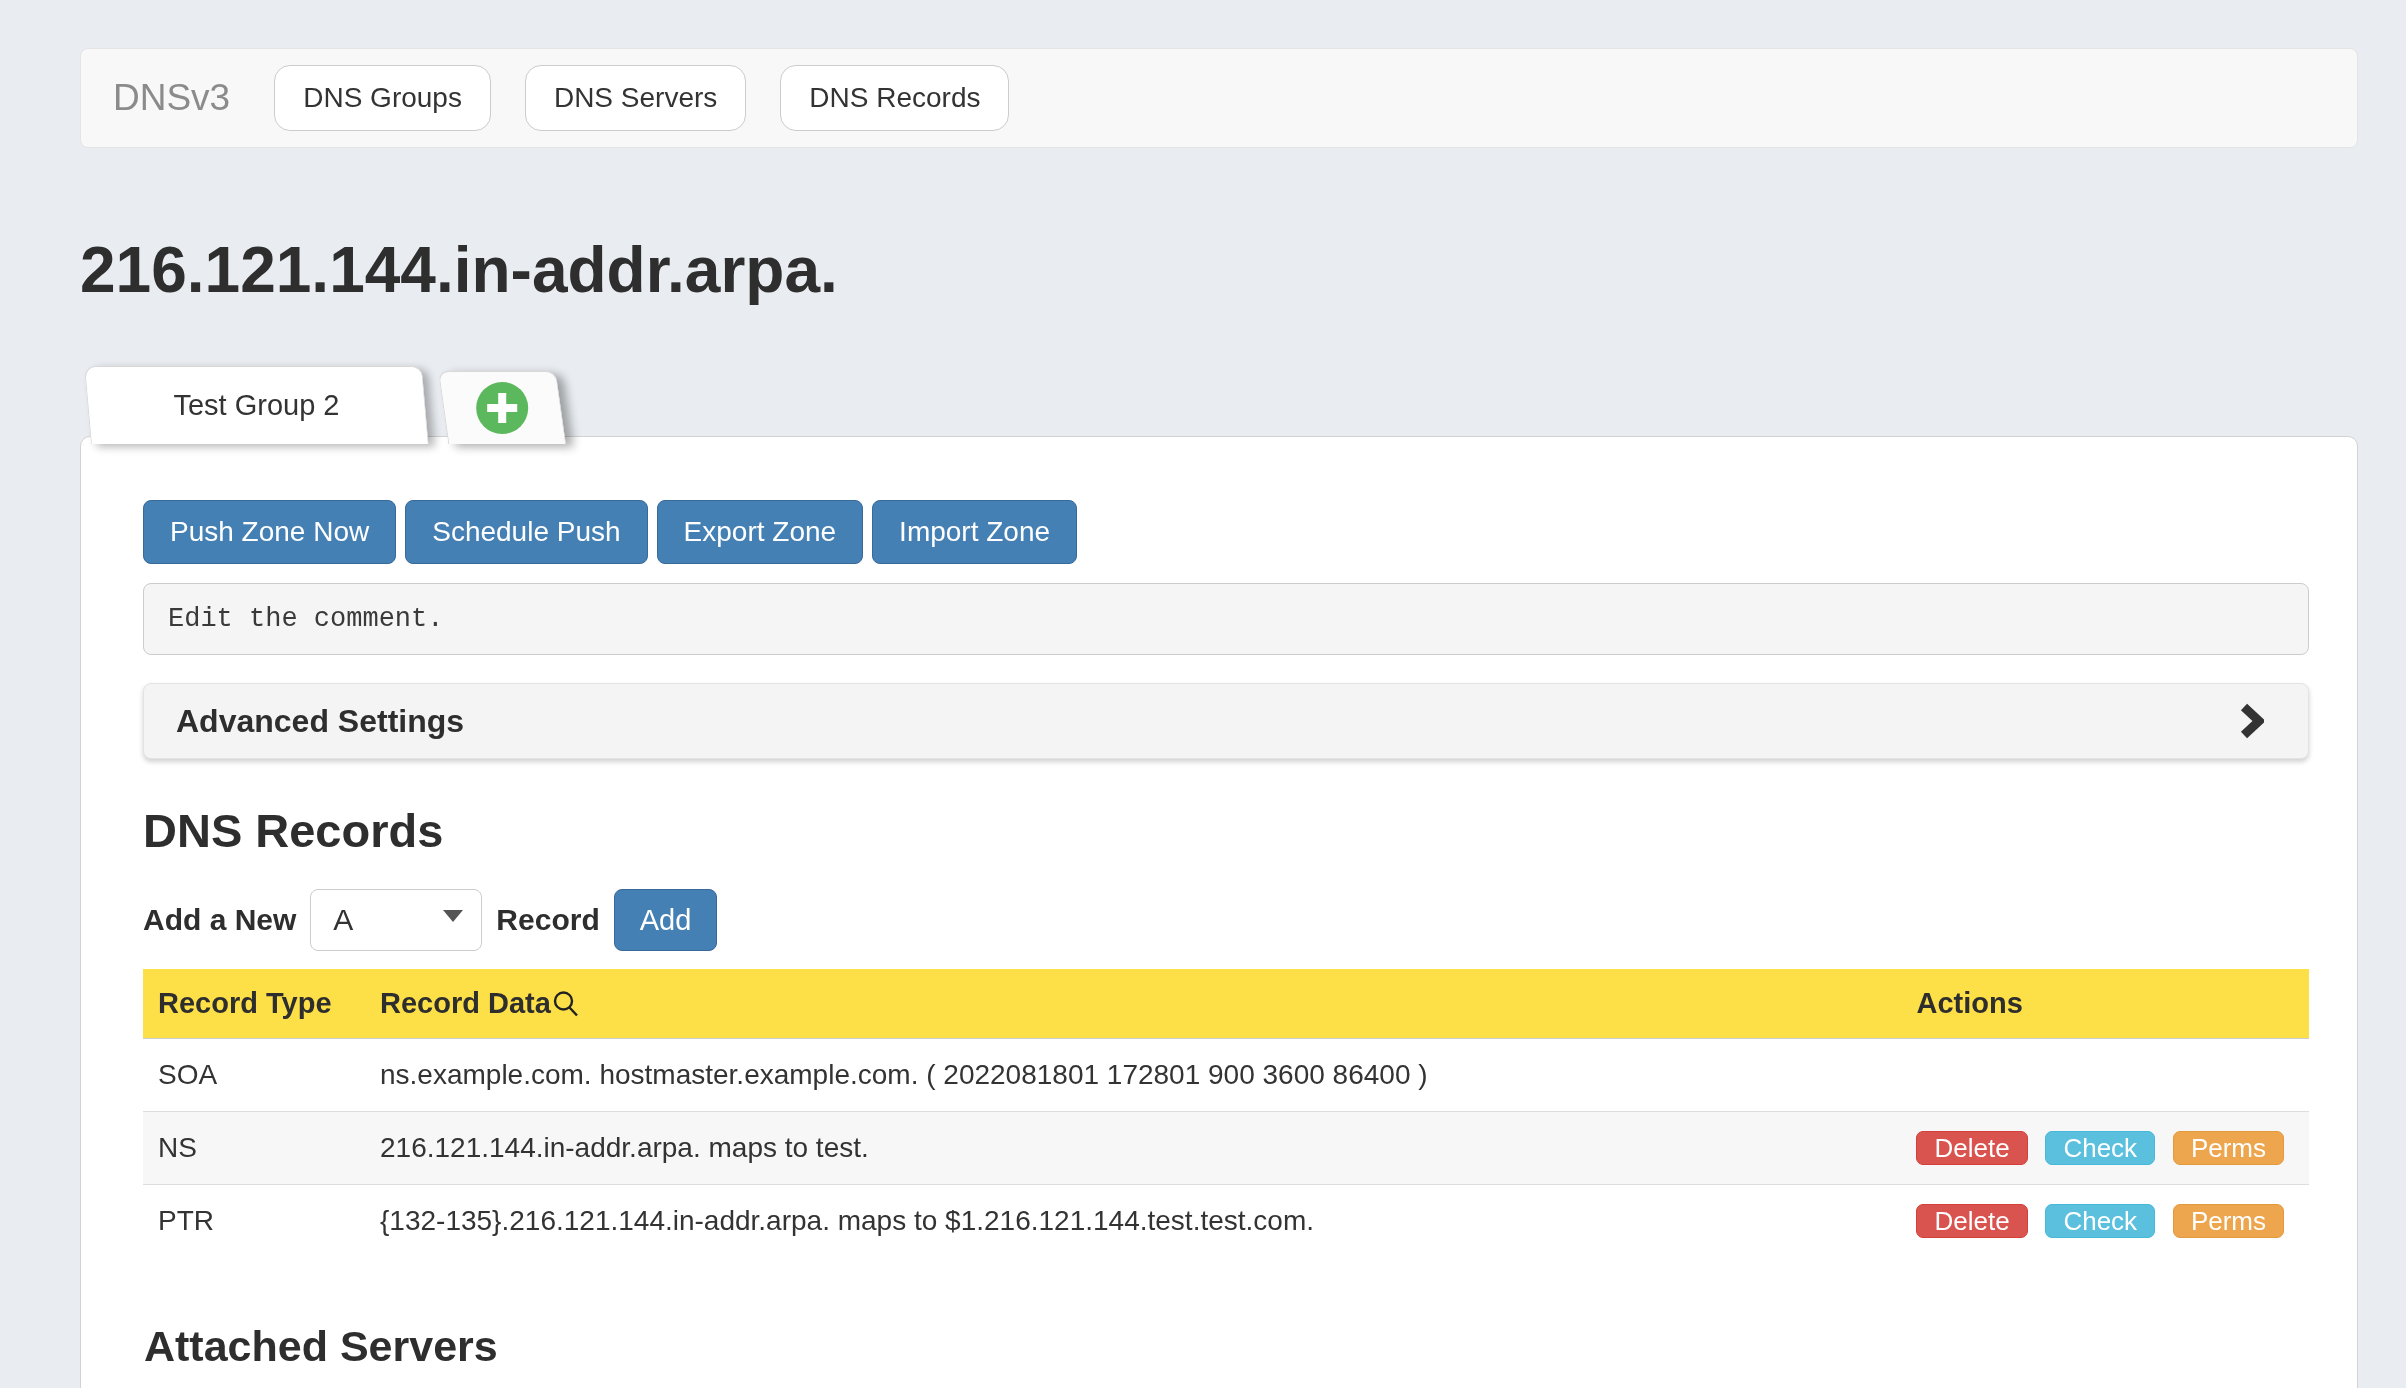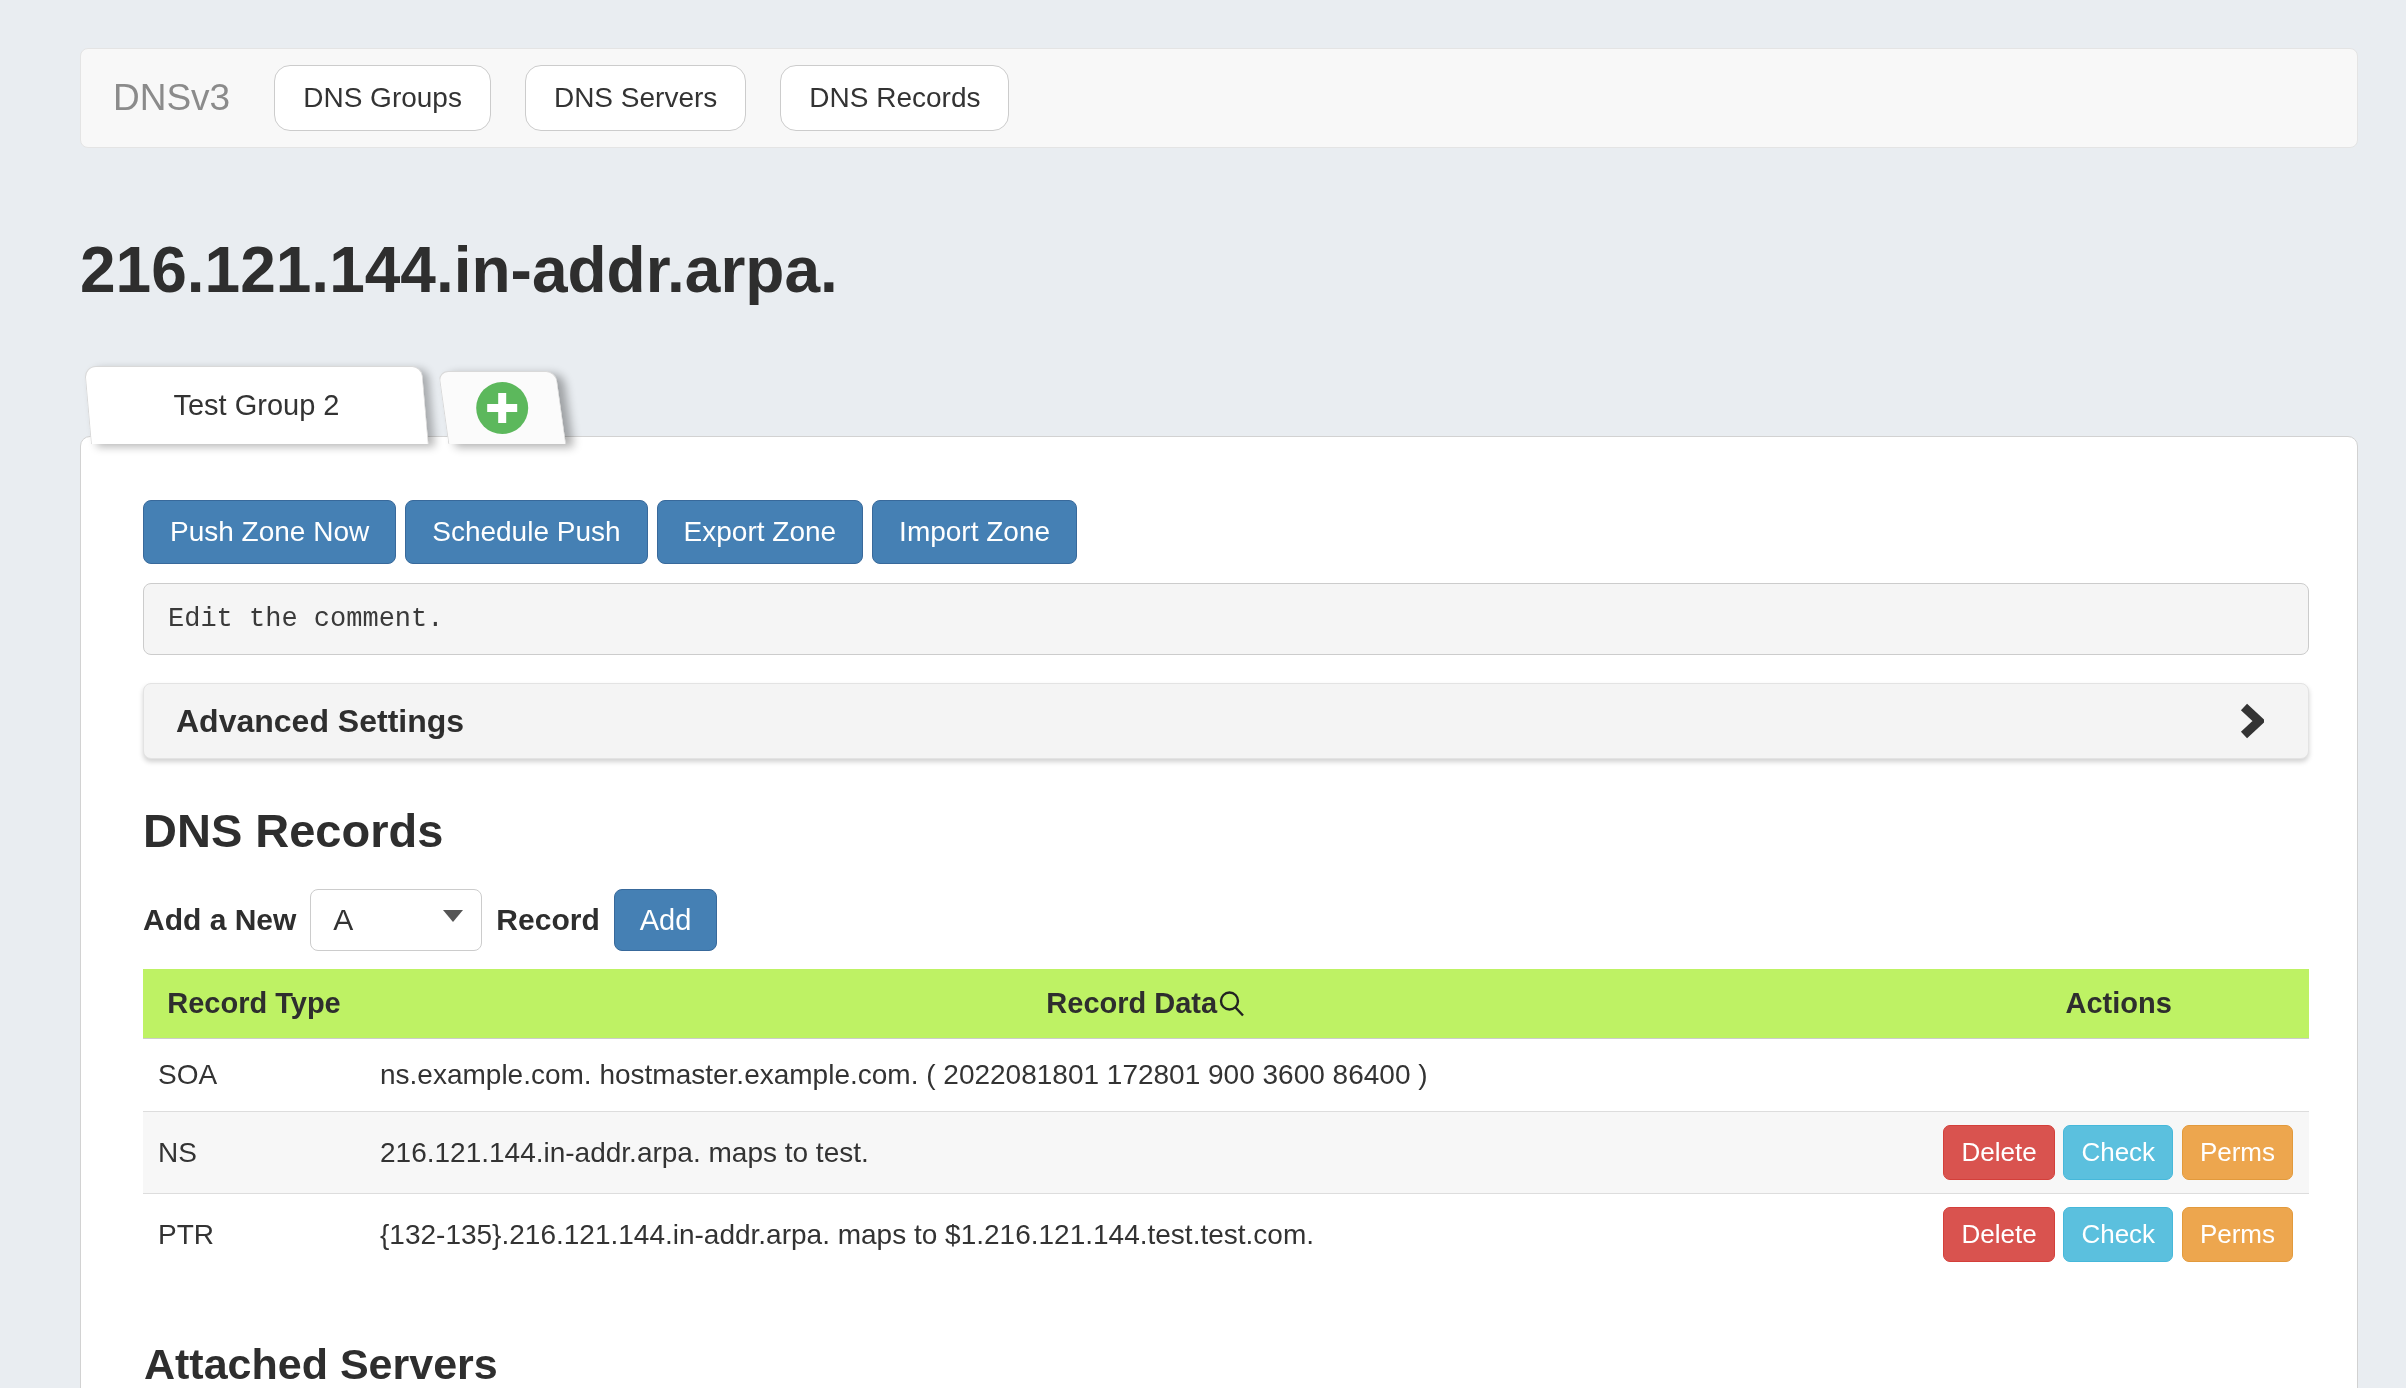--- a/index.html
+++ b/index.html
@@ -105,31 +105,31 @@
   .btn-add {
     margin-left:14px;
     background:#4580b4; border:1px solid #38699b; color:#fff;
     font-size:29px; height:62px; padding:0 25px; border-radius:8px;
     display:flex; align-items:center; cursor:pointer;
   }
 
   
   table.records { margin-top:18px; width:100%; border-collapse:collapse; font-size:28px; }
   table.records thead th {
-    background:#bef264; text-align:center; font-weight:700; font-size:29px;
+    background:#fde047; text-align:left; font-weight:700; font-size:29px;
     padding:18px 15px; border-bottom:1px solid #ccc; color:#2e2e2e;
   }
   table.records tbody td { padding:20px 15px; border-top:1px solid #ddd; vertical-align:middle; }
   table.records tbody tr:first-child td { border-top:none; }
   table.records tbody tr.striped { background:#f7f7f7; }
   .hdr-flex { display:inline-flex; align-items:center; }
   .cell-actions { padding-top:13px !important; padding-bottom:13px !important; white-space:nowrap; }
   .btn-sm {
-    height:55px; padding:0 17px; border-radius:7px; font-size:26px; color:#fff;
-    display:inline-flex; align-items:center; margin-right:1px; cursor:pointer;
+    height:34px; padding:0 17px; border-radius:7px; font-size:26px; color:#fff;
+    display:inline-flex; align-items:center; margin-right:10px; cursor:pointer;
   }
   .btn-danger  { background:#d9534f; border:1px solid #d43f3a; }
   .btn-info    { background:#5bc0de; border:1px solid #46b8da;text-align:right; }
   .btn-warning { background:#eda64e; border:1px solid #e29a3c; }
 
   h3.section { font-size:43px; line-height:50px; font-weight:700; color:#2e2e2e; margin:64px 0 0 1px; }
 
   svg { display:block; }
 </style>
 </head>

